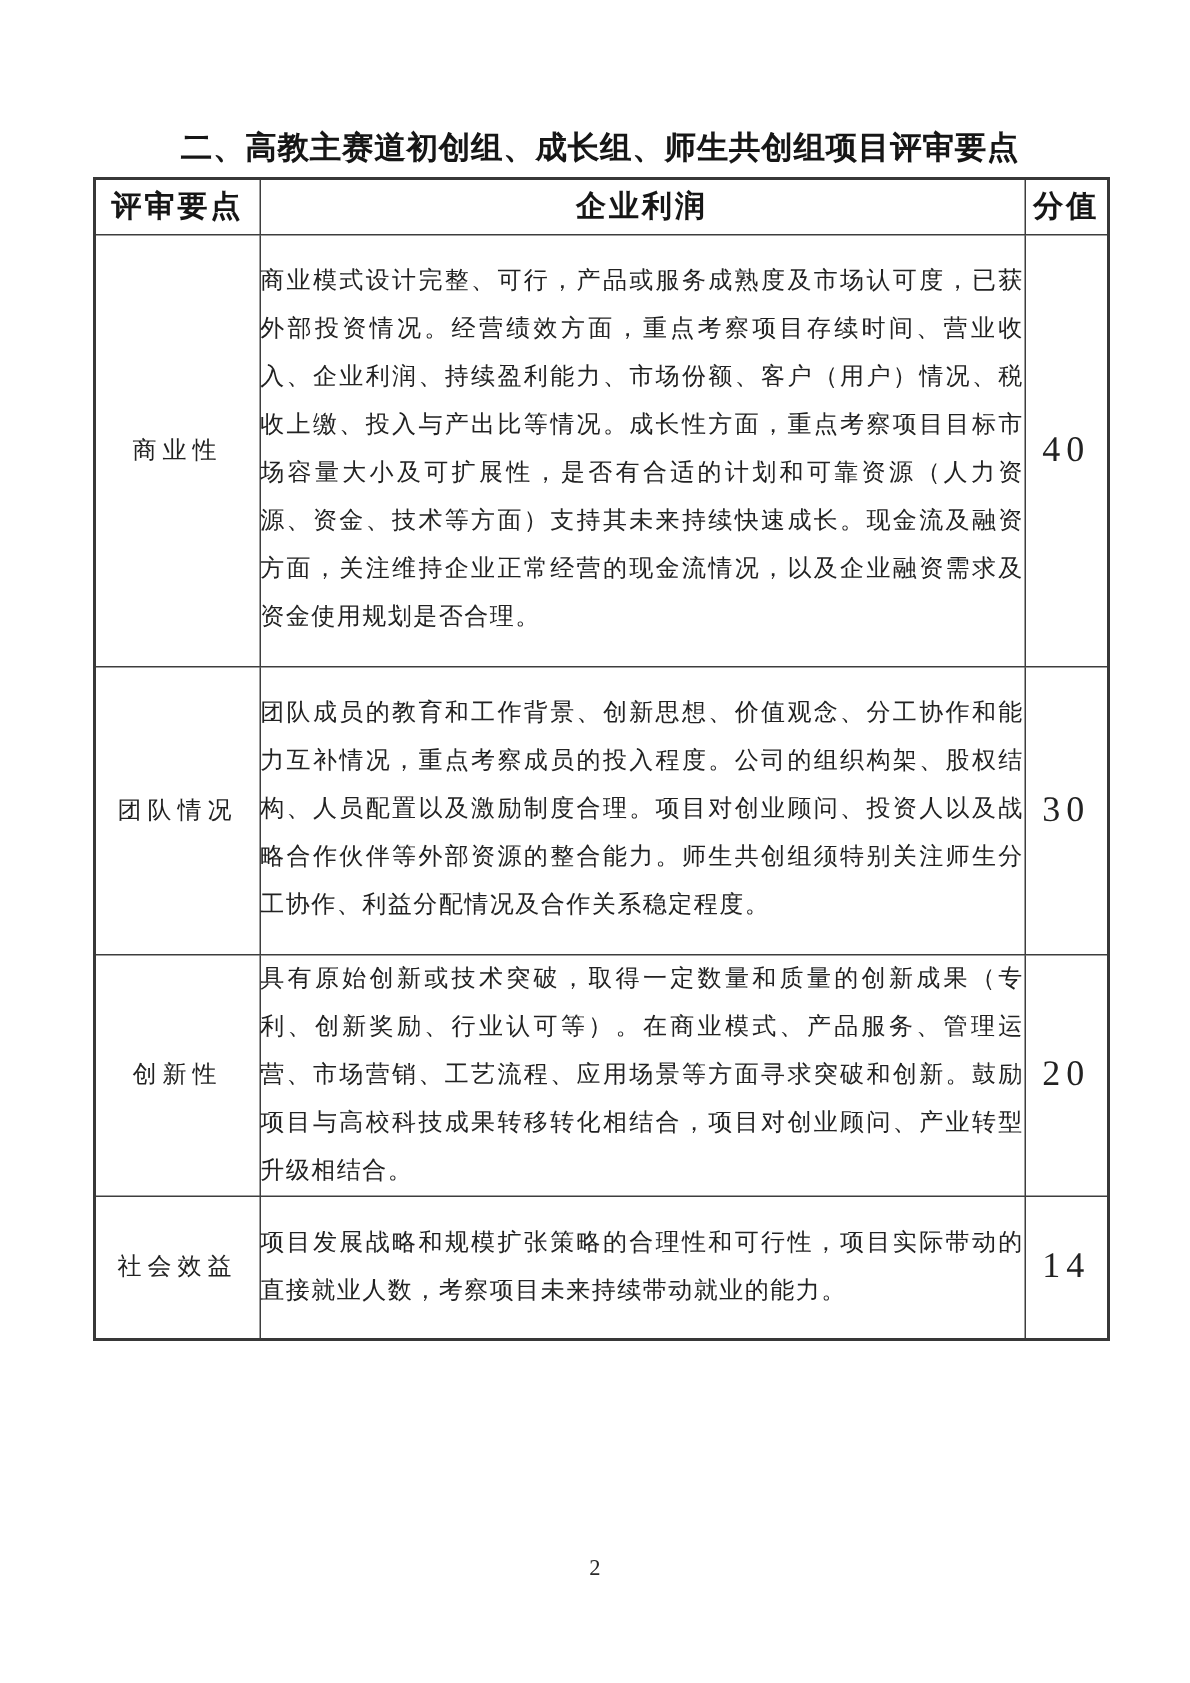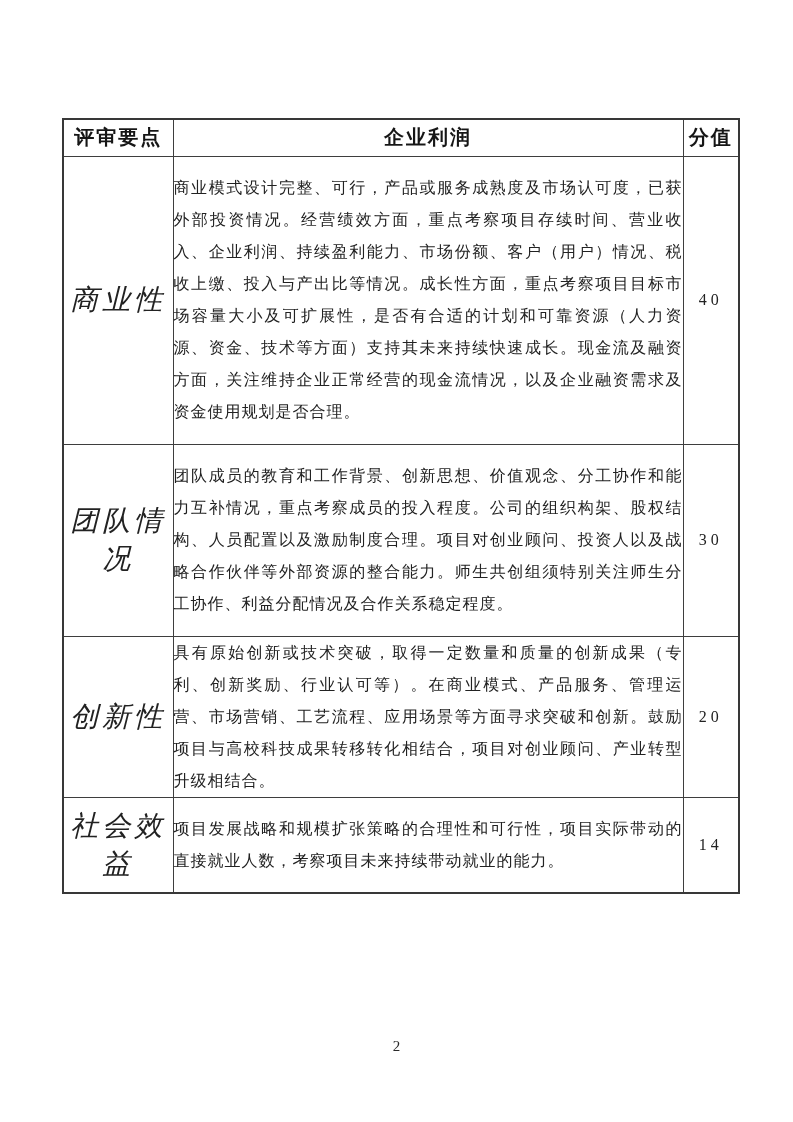--- a/index.html
+++ b/index.html
@@ -57,37 +57,36 @@
     height: 37px;
     font-family: "Liberation Sans", "DejaVu Sans", sans-serif;
     font-weight: 700;
     font-size: 20px;
     letter-spacing: 2px;
     text-align: center;
     color: #161616;
   }
   td.criterion {
     text-align: center;
-    font-size: 28px;
+    font-size: 16px;
     letter-spacing: 4px;
     color: #222222;
-    font-style: italic;
   }
   td.content {
     padding: 3px 8px;
     font-size: 16px;
     line-height: 32px;
     letter-spacing: 1px;
     text-align: justify;
     text-justify: inter-character;
     color: #222222;
   }
   td.score {
     text-align: center;
-    font-size: 16px;
+    font-size: 24px;
     letter-spacing: 4px;
     color: #222222;
   }
   tr.r1 td { height: 288px; }
   tr.r2 td { height: 192px; }
   tr.r3 td { height: 160px; }
   tr.r4 td { height: 96px; }
   .page-number {
     position: absolute;
     top: 1038px;
@@ -96,20 +95,21 @@
     text-align: center;
     font-size: 15px;
     color: #2a2a2a;
   }
 </style>
 </head>
 <body>
 
 <div class="page">
 
+  <div class="doc-title">二、高教主赛道初创组、成长组、师生共创组项目评审要点</div>
 
   <table class="review-table">
     <colgroup>
       <col class="c-criterion">
       <col class="c-content">
       <col class="c-score">
     </colgroup>
     <thead>
       <tr>
         <th class="hdr">评审要点</th>

